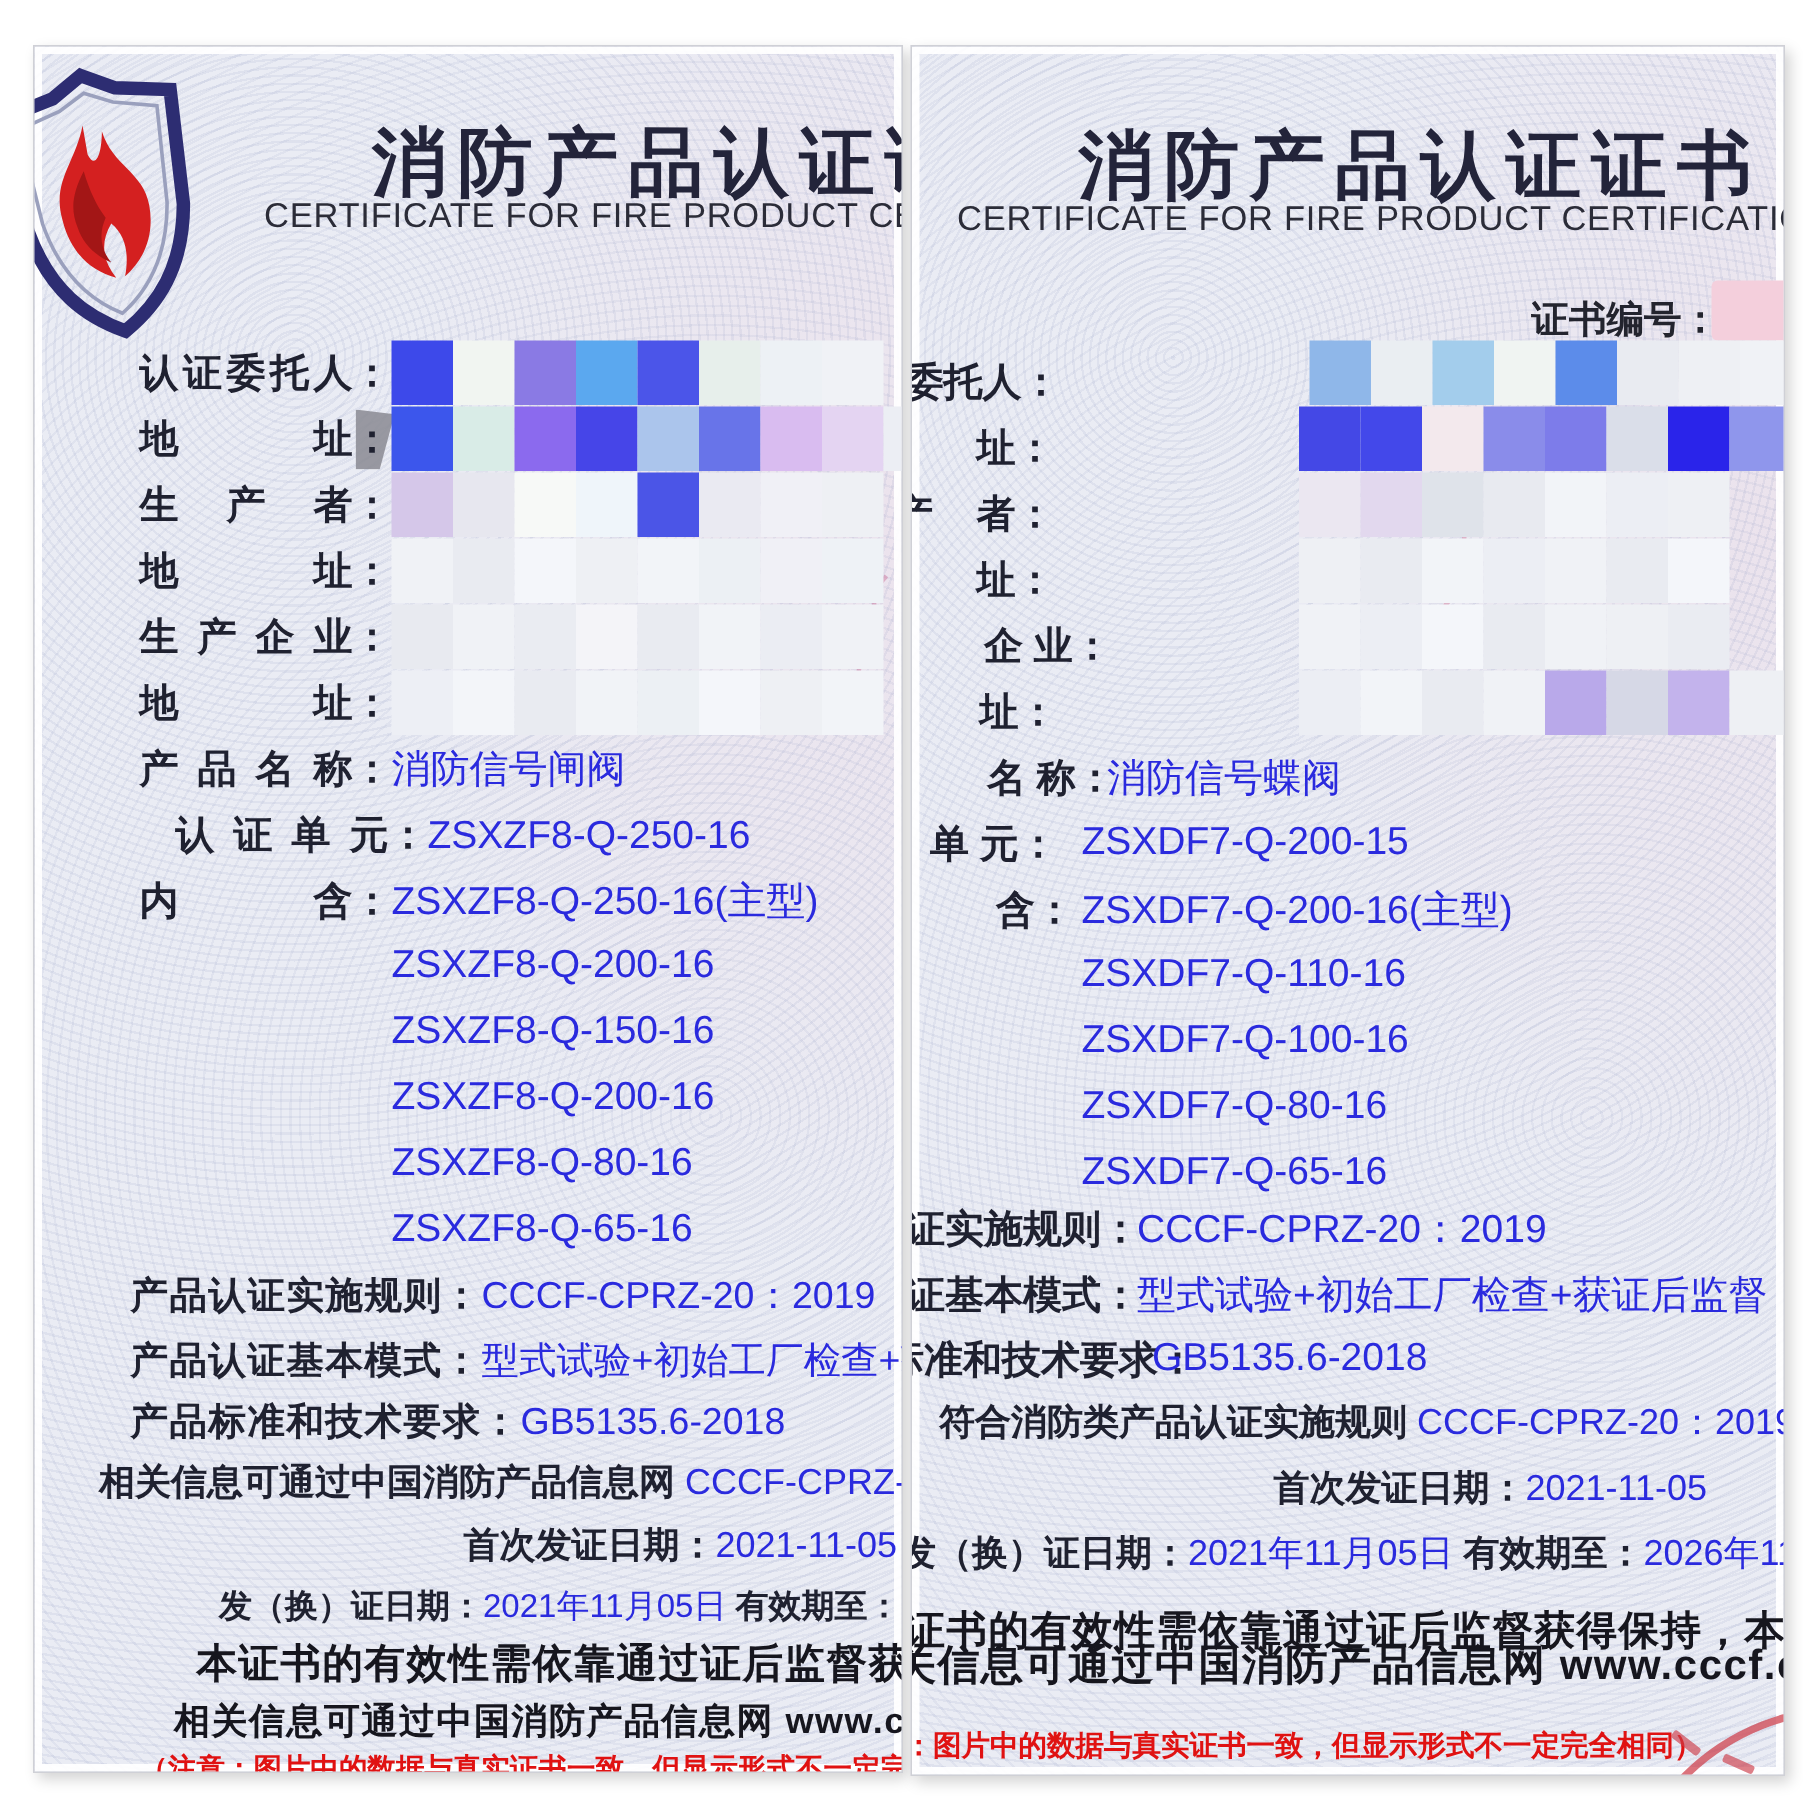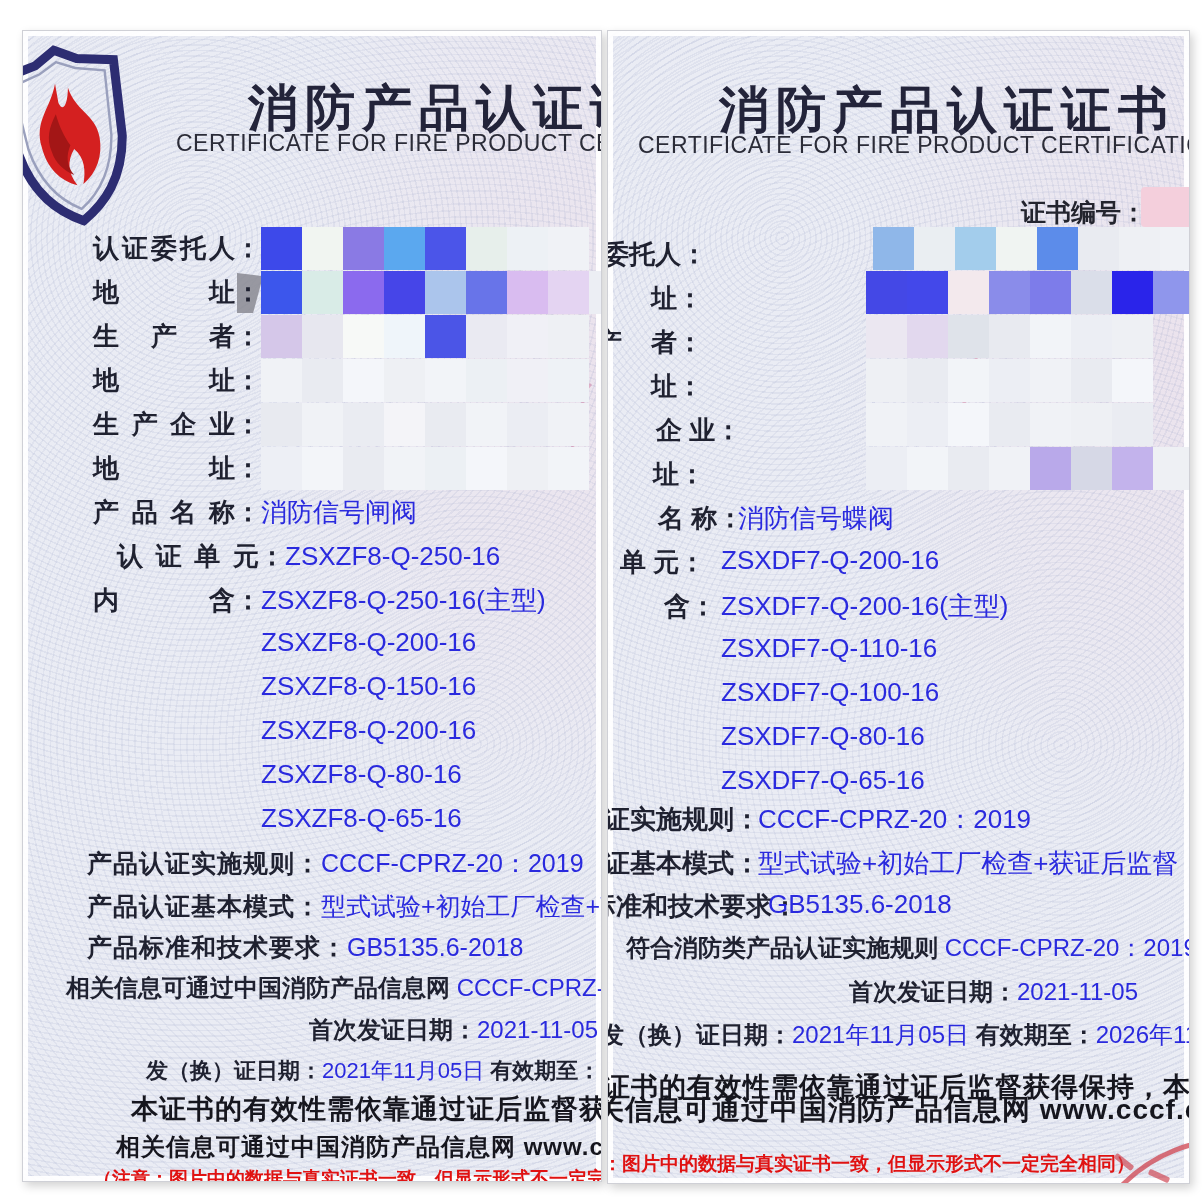--- a/index.html
+++ b/index.html
@@ -172,21 +172,21 @@
       </div>
       <div class="row" style="top: 426px; left: 0px; width: 100%;">
         <span class="frag c-d" style="left: 45px;">址：</span>
       </div>
       <div class="row" style="top: 470px; left: 0px; width: 100%;">
         <span class="frag c-d" style="left: 50px;">名 称：</span>
         <span class="frag c-b" style="left: 130px;">消防信号蝶阀</span>
       </div>
       <div class="row" style="top: 514px; left: 0px; width: 100%;">
         <span class="frag c-d" style="left: 12px;">单 元：</span>
-        <span class="frag c-b" style="left: 113px;">ZSXDF7-Q-200-16</span>
+        <span class="frag c-b" style="left: 113px;">ZSXDF7-Q-200-15</span>
       </div>
       <div class="row" style="top: 558px; left: 0px; width: 100%;">
         <span class="frag c-d" style="left: 56px;">含：</span>
         <span class="frag c-b" style="left: 113px; text-align: center;">ZSXDF7-Q-200-16(主型)</span>
       </div>
       <div class="row" style="top: 602px; left: 0px; width: 100%;">
         <span class="frag c-b" style="left: 113px;">ZSXDF7-Q-110-16</span>
       </div>
       <div class="row" style="top: 646px; left: 0px; width: 100%;">
         <span class="frag c-b" style="left: 113px;">ZSXDF7-Q-100-16</span>

